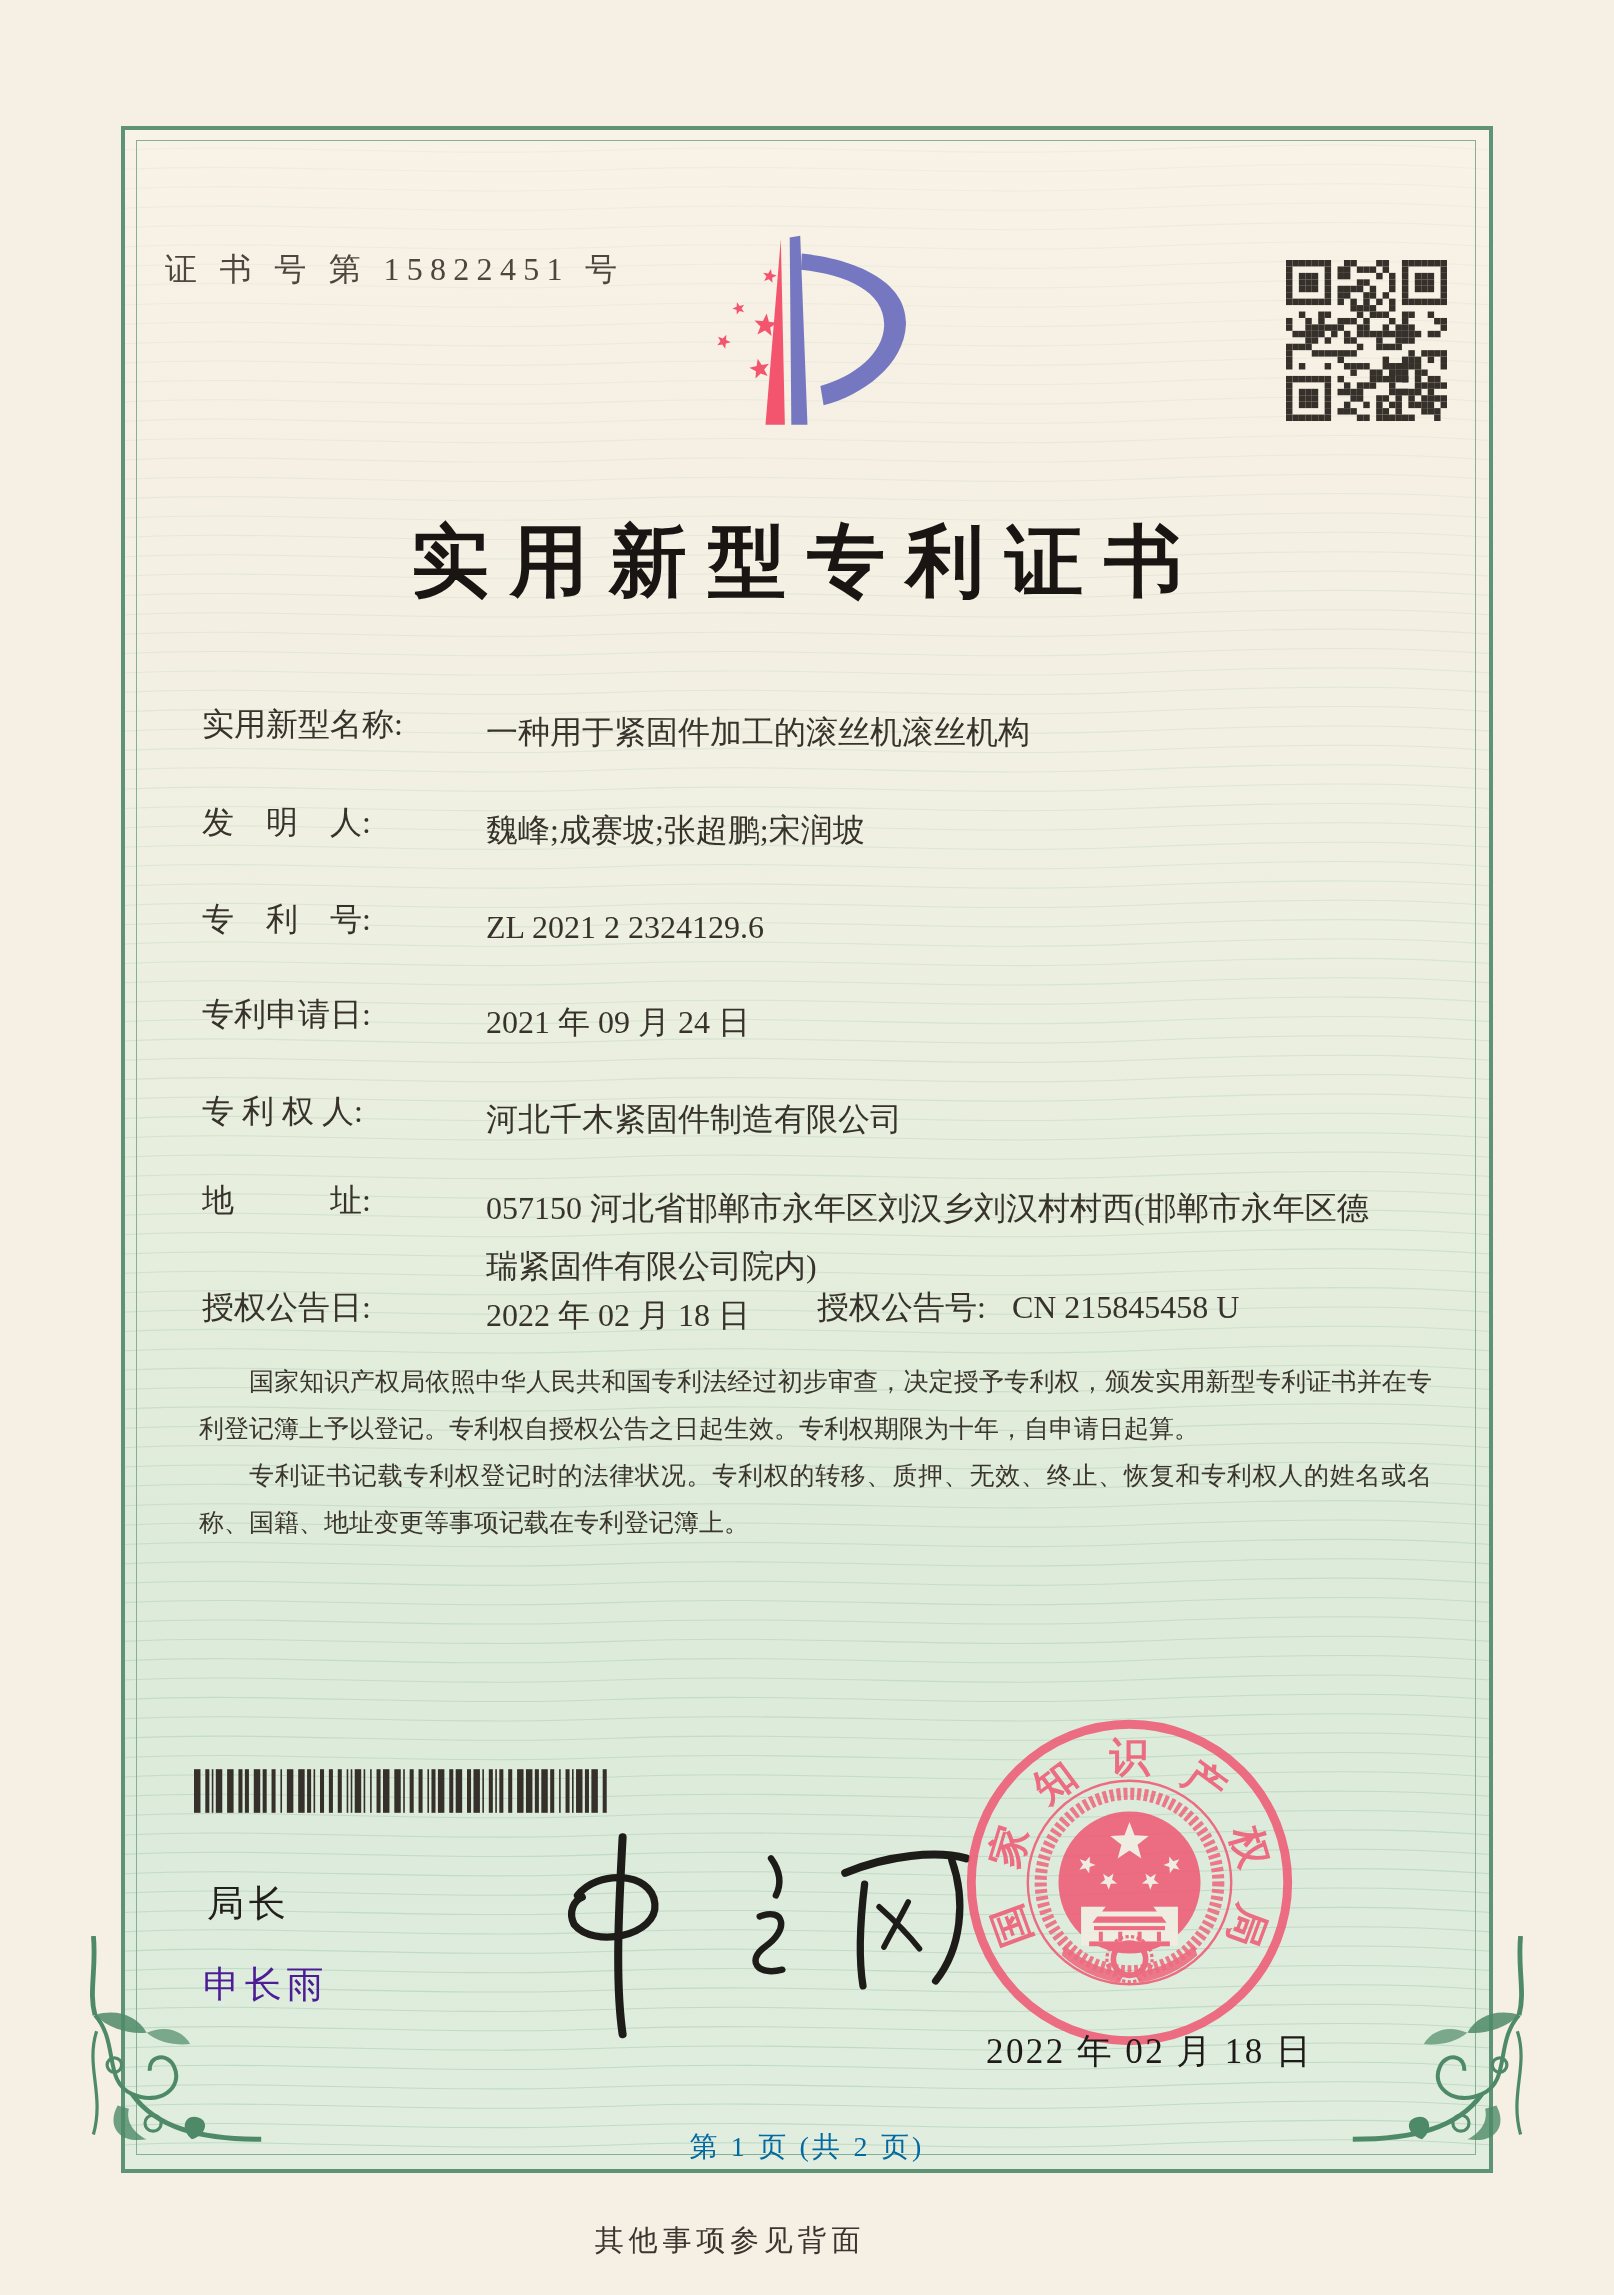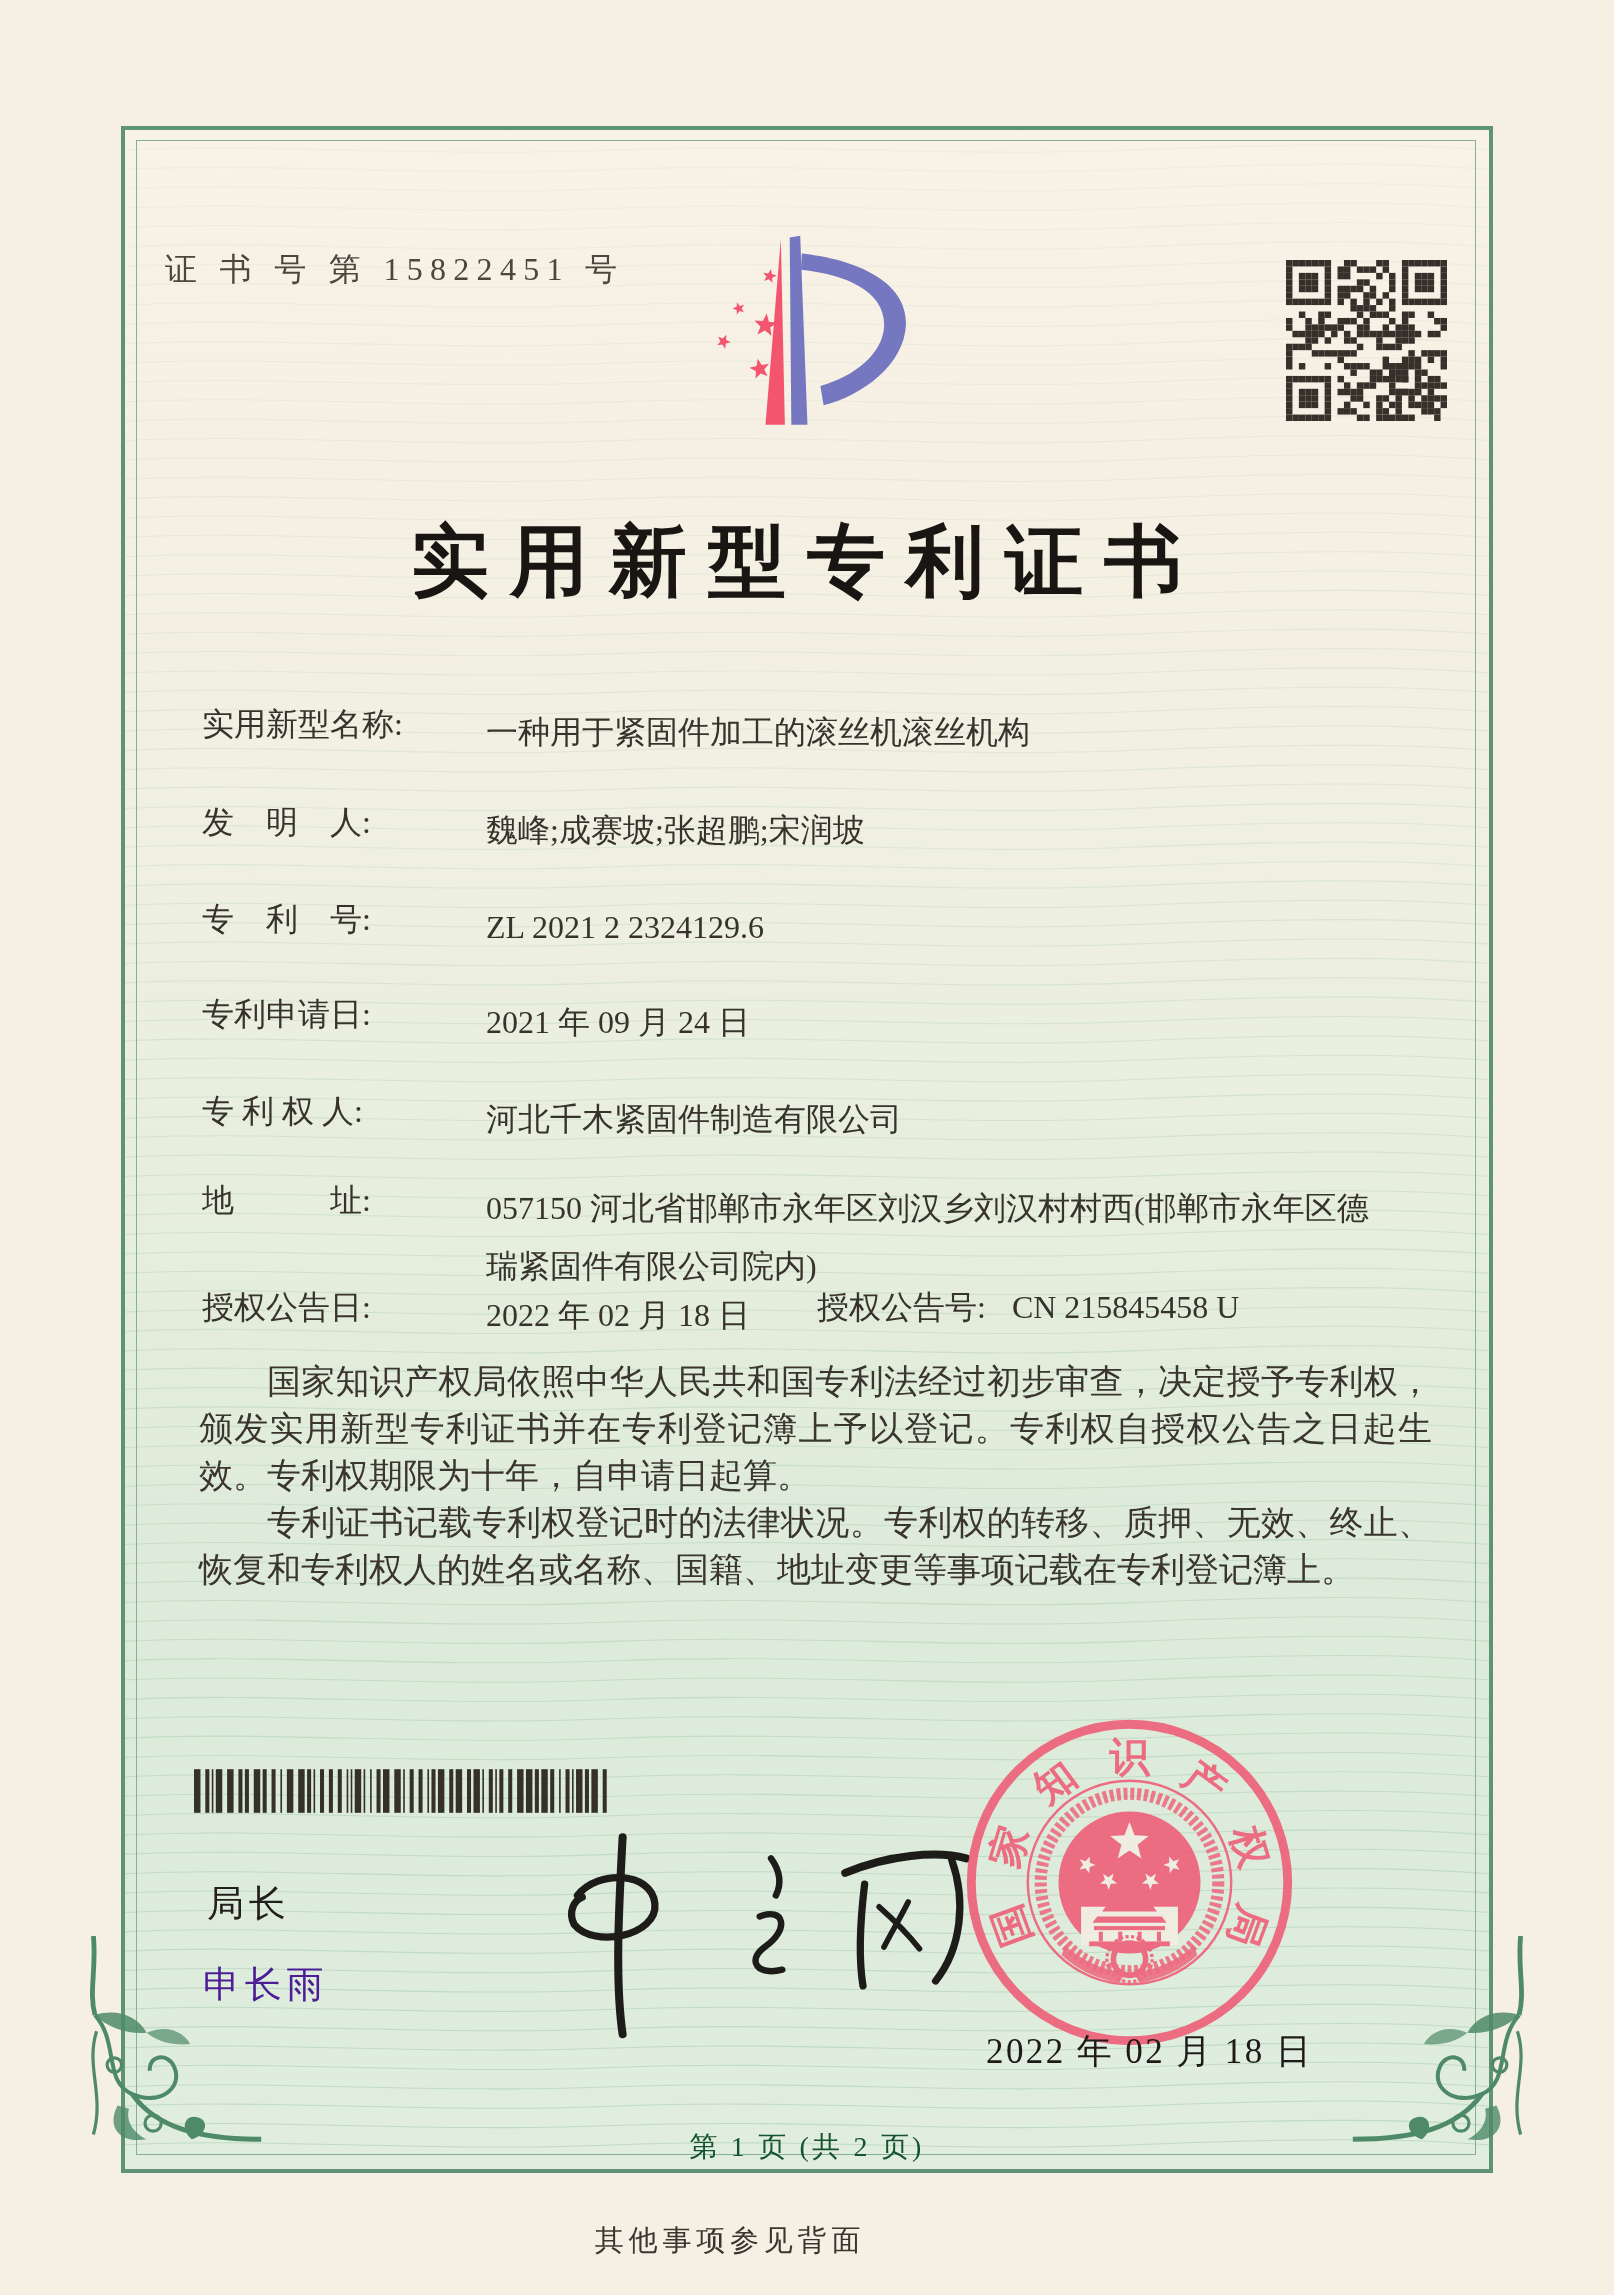--- a/index.html
+++ b/index.html
@@ -28,37 +28,37 @@
   .field{position:absolute;left:202px;display:flex;font-size:32px;color:#37332c;z-index:4;line-height:1.3;gap:48px;}
   .field .lbl{flex:0 0 236px;white-space:nowrap;}
   .field .val{max-width:936px;line-height:1.8;}
   .f1{top:704px}.f2{top:802px}.f3{top:899px}.f4{top:994px}.f5{top:1091px}
   .f6{top:1180px}.f6 .val{max-width:900px;}
   .f7{top:1287px}
   .pair2{position:absolute;left:615px;display:flex;white-space:nowrap;}
   .pair2 .lbl2{margin-right:26px;}
 
   .paras{position:absolute;left:199px;top:1358px;width:1233px;z-index:4;
-    font-size:34px;line-height:47px;color:#3a352e;text-align:justify;}
+    font-size:25px;line-height:47px;color:#3a352e;text-align:justify;}
   .paras p{margin:0;text-indent:2em;}
 
   #barcode{position:absolute;left:194px;top:1769px;z-index:4;}
 
   .director-title{position:absolute;left:207px;top:1879px;font-size:37px;color:#23201c;
     font-family:"Liberation Sans","DejaVu Sans",sans-serif;letter-spacing:4.8px;z-index:4;}
   .director-name{position:absolute;left:203px;top:1960px;font-size:37px;color:#4c1d95;
     font-family:"Liberation Sans","DejaVu Sans",sans-serif;letter-spacing:4.8px;z-index:4;}
   #signature{position:absolute;left:500px;top:1826px;z-index:5;}
 
   #seal{position:absolute;left:960px;top:1713px;z-index:5;opacity:.9;}
   .seal-date{position:absolute;left:986px;top:2028px;font-size:35px;color:#1d1a17;
     letter-spacing:2.4px;z-index:6;white-space:nowrap;}
 
   .page-note{position:absolute;left:0;top:2128px;width:1614px;text-align:center;
-    font-size:28px;color:#14532d;letter-spacing:3.2px;z-index:4;}
+    font-size:28px;color:#0369a1;letter-spacing:3.2px;z-index:4;}
   .back-note{position:absolute;left:0;top:2221px;width:1460px;text-align:center;
     font-size:29px;color:#3a352e;letter-spacing:4.8px;z-index:4;}
 </style>
 </head>
 <body>
 
 <div id="page">
 
   <div class="inner-bg"></div>
   <svg id="waves" width="1614" height="2295" viewBox="0 0 2000 2844">

